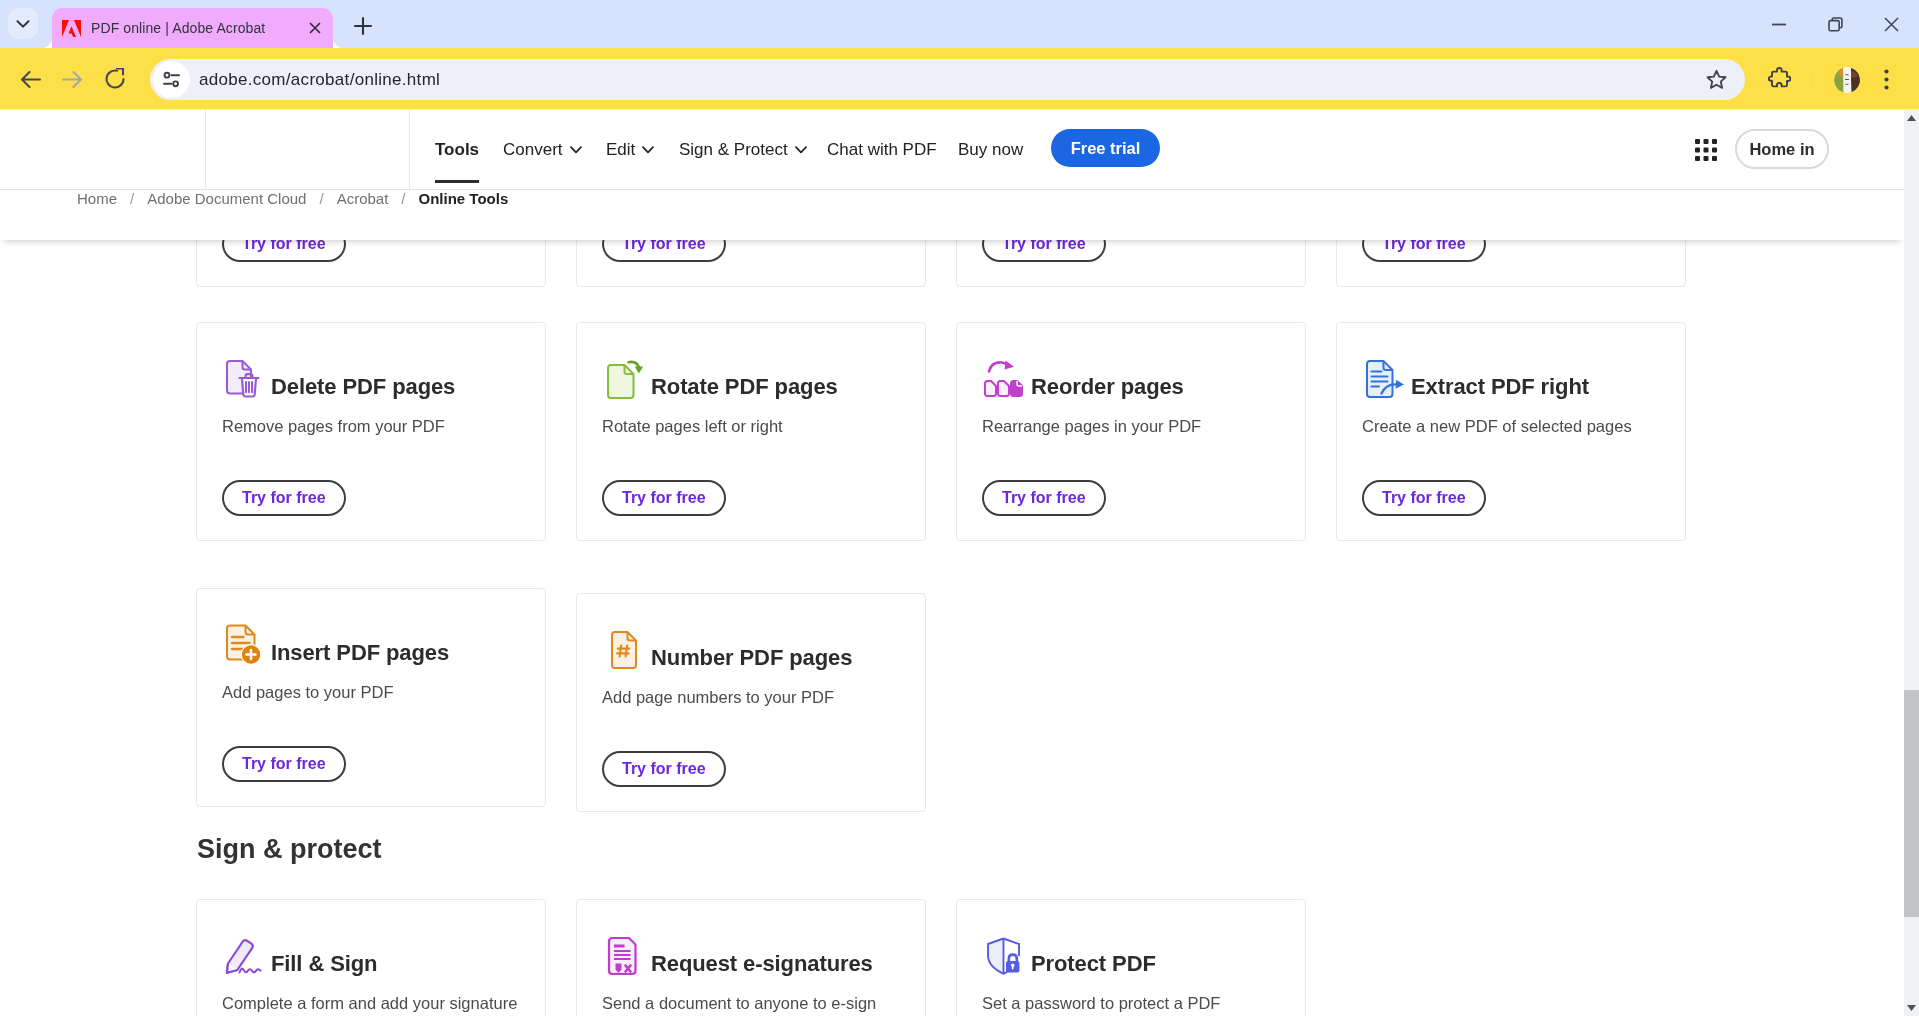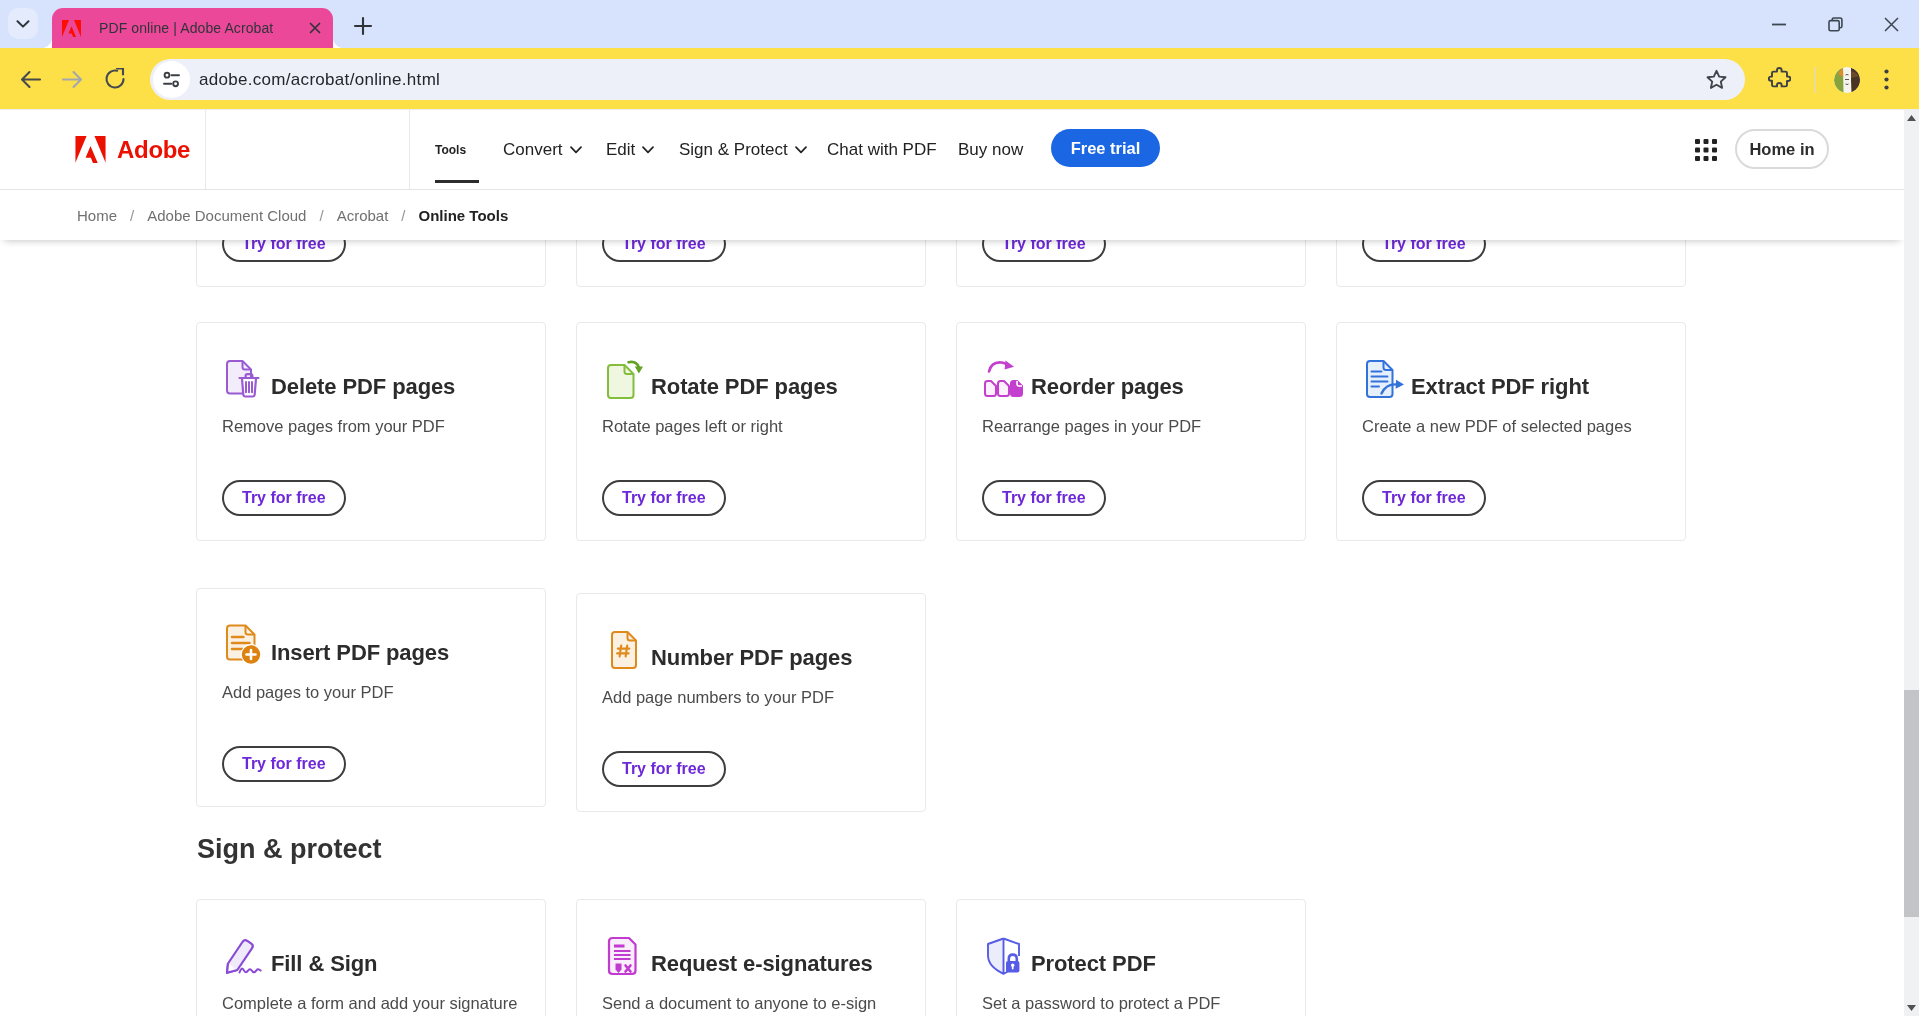--- a/index.html
+++ b/index.html
@@ -2,21 +2,21 @@
 <html><head>
 <meta charset="utf-8">
 <style>
   * { margin:0; padding:0; box-sizing:border-box; }
   html,body { width:1919px; height:1016px; overflow:hidden; }
   body { font-family:"Liberation Sans","DejaVu Sans",sans-serif; background:#fff; position:relative; }
 
   
   .tabstrip { position:absolute; left:0; top:0; width:1919px; height:48px; background:#d7e2fc; }
   .tab-search { position:absolute; left:8px; top:8px; width:30px; height:31px; border-radius:10px; background:#e3ebfd; display:flex; align-items:center; justify-content:center; }
-  .tab { position:absolute; left:52px; top:8px; width:281px; height:40px; background:#ec4899; border-radius:11px 11px 0 0; display:flex; align-items:center; padding:0 10px 0 10px;gap:8px; }
+  .tab { position:absolute; left:52px; top:8px; width:281px; height:40px; background:#f0abfc; border-radius:11px 11px 0 0; display:flex; align-items:center; padding:0 10px 0 10px; }
   .tab::before, .tab::after { content:""; position:absolute; bottom:0; width:11px; height:11px; }
   .tab::before { left:-11px; background:radial-gradient(circle at 0 0, transparent 11px, #fff 11.4px); }
   .tab::after  { right:-11px; background:radial-gradient(circle at 100% 0, transparent 11px, #fff 11.4px); }
   .tab-favicon { width:19px; height:19px; flex:0 0 auto; margin-right:10px; }
   .tab-title { font-size:14px; color:#30343a; white-space:nowrap; overflow:hidden; flex:1 1 auto; letter-spacing:.1px; }
   .tab-close { width:16px; height:16px; flex:0 0 auto; margin-left:8px; }
   .newtab-btn { position:absolute; left:352px; top:15px; width:22px; height:22px; }
   .win-controls { position:absolute; right:0; top:0; height:48px; display:flex; align-items:center; }
   .win-btn { width:56px; height:48px; display:flex; align-items:center; justify-content:center; }
 
@@ -30,27 +30,27 @@
   .avatar { position:absolute; left:1834px; top:19px; width:26px; height:26px; border-radius:50%; overflow:hidden; }
 
   
   .page { position:absolute; left:0; top:110px; width:1904px; height:906px; background:#fff; overflow:hidden; }
 
   .site-header { position:absolute; left:0; top:0; width:100%; height:80px; background:#fff; border-bottom:1px solid #e4e4e4; z-index:30; }
   .logo-group { position:absolute; left:75px; top:0; height:79px; display:flex; align-items:center; }
   .logo-word { color:#eb1000; font-size:24px; font-weight:bold; margin-left:11px; letter-spacing:-.3px; }
   .hdr-sep { position:absolute; top:0; width:1px; height:79px; background:#e9e9e9; }
   .menu-item { position:absolute; top:0; height:79px; display:flex; align-items:center; gap:7px; font-size:17px; color:#222; }
-  .menu-item.bold { font-weight:bold; font-size:12px; }
+  .menu-item.bold { font-weight:bold; font-size:17px; }
   .tools-underline { position:absolute; top:70px; height:3px; background:#2c2c2c; }
   .free-trial { position:absolute; left:1051px; top:19px; width:109px; height:38px; border-radius:19px; background:#1b66e3; border:none; color:#fff; font-weight:bold; font-size:16.5px; font-family:inherit; }
   .grid-icon { position:absolute; left:1695px; top:29px; width:22px; height:22px; }
   .signin-btn { position:absolute; left:1735px; top:19px; width:94px; height:40px; border-radius:20px; background:#fff; border:2px solid #dadada; color:#2c2c2c; font-weight:bold; font-size:16.5px; font-family:inherit; }
 
-  .breadcrumb { position:absolute; left:0; top:80px; width:100%; height:50px; background:#fff; z-index:25; box-shadow:0 5px 7px -4px rgba(0,0,0,.22); display:flex; align-items:center; padding-left:77px; font-size:15px; }
+  .breadcrumb { position:absolute; left:0; top:80px; width:100%; height:50px; background:#fff; z-index:25; box-shadow:0 5px 7px -4px rgba(0,0,0,.22); display:flex; align-items:flex-start; padding-left:77px; font-size:15px; }
   .bc-link { color:#707070; }
   .bc-sep { color:#959595; margin:0 13px; }
   .bc-current { color:#222; font-weight:600; }
 
   .content { position:absolute; left:0; top:0; width:100%; height:100%; z-index:5; }
   .card { position:absolute; width:350px; height:219px; background:#fff; border:1px solid #e9e9e9; border-radius:4px; }
   .card .ci { position:absolute; left:25px; top:34px; width:44px; height:44px; }
   .card .ct { position:absolute; left:74px; top:49px; font-size:22px; font-weight:bold; color:#2c2c2c; line-height:30px; white-space:nowrap; letter-spacing:-.1px; }
   .card .cd { position:absolute; left:25px; top:91px; font-size:16.5px; color:#4b4b4b; line-height:25px; white-space:nowrap; }
   .card .cb { position:absolute; left:25px; top:157px; height:36px; padding:0 18px; border-radius:18px; background:#fff; border:2px solid #3e3e3e; font-size:16px; font-weight:bold; color:#6d28d9; font-family:inherit; }
@@ -315,26 +315,20 @@
       <div class="card" style="left: 956px; top: 789px;">
         <svg class="ci">
           <use href="#ic-protect"></use>
         </svg>
         <div class="ct">Protect PDF</div>
         <div class="cd">Set a password to protect a PDF</div>
       </div>
     </div>
 
   <div class="site-header">
-    <div class="logo-group">
-      <svg width="31" height="27" viewBox="0 0 501 444">
-          <use href="#ic-adobe-logo" fill="#eb1000"></use>
-        </svg>
-      <span class="logo-word">Adobe</span>
-    </div>
     <div class="hdr-sep" style="left:205px"></div>
     <div class="hdr-sep" style="left:409px"></div>
 
     <div class="menu-item bold" style="left:435px">
         <span>Tools</span>
       </div>
     <div class="tools-underline" style="left:435px; width:44px"></div>
     <div class="menu-item" style="left:503px">
       <span>Convert</span>
       <svg width="12" height="8" viewBox="0 0 12 8">

